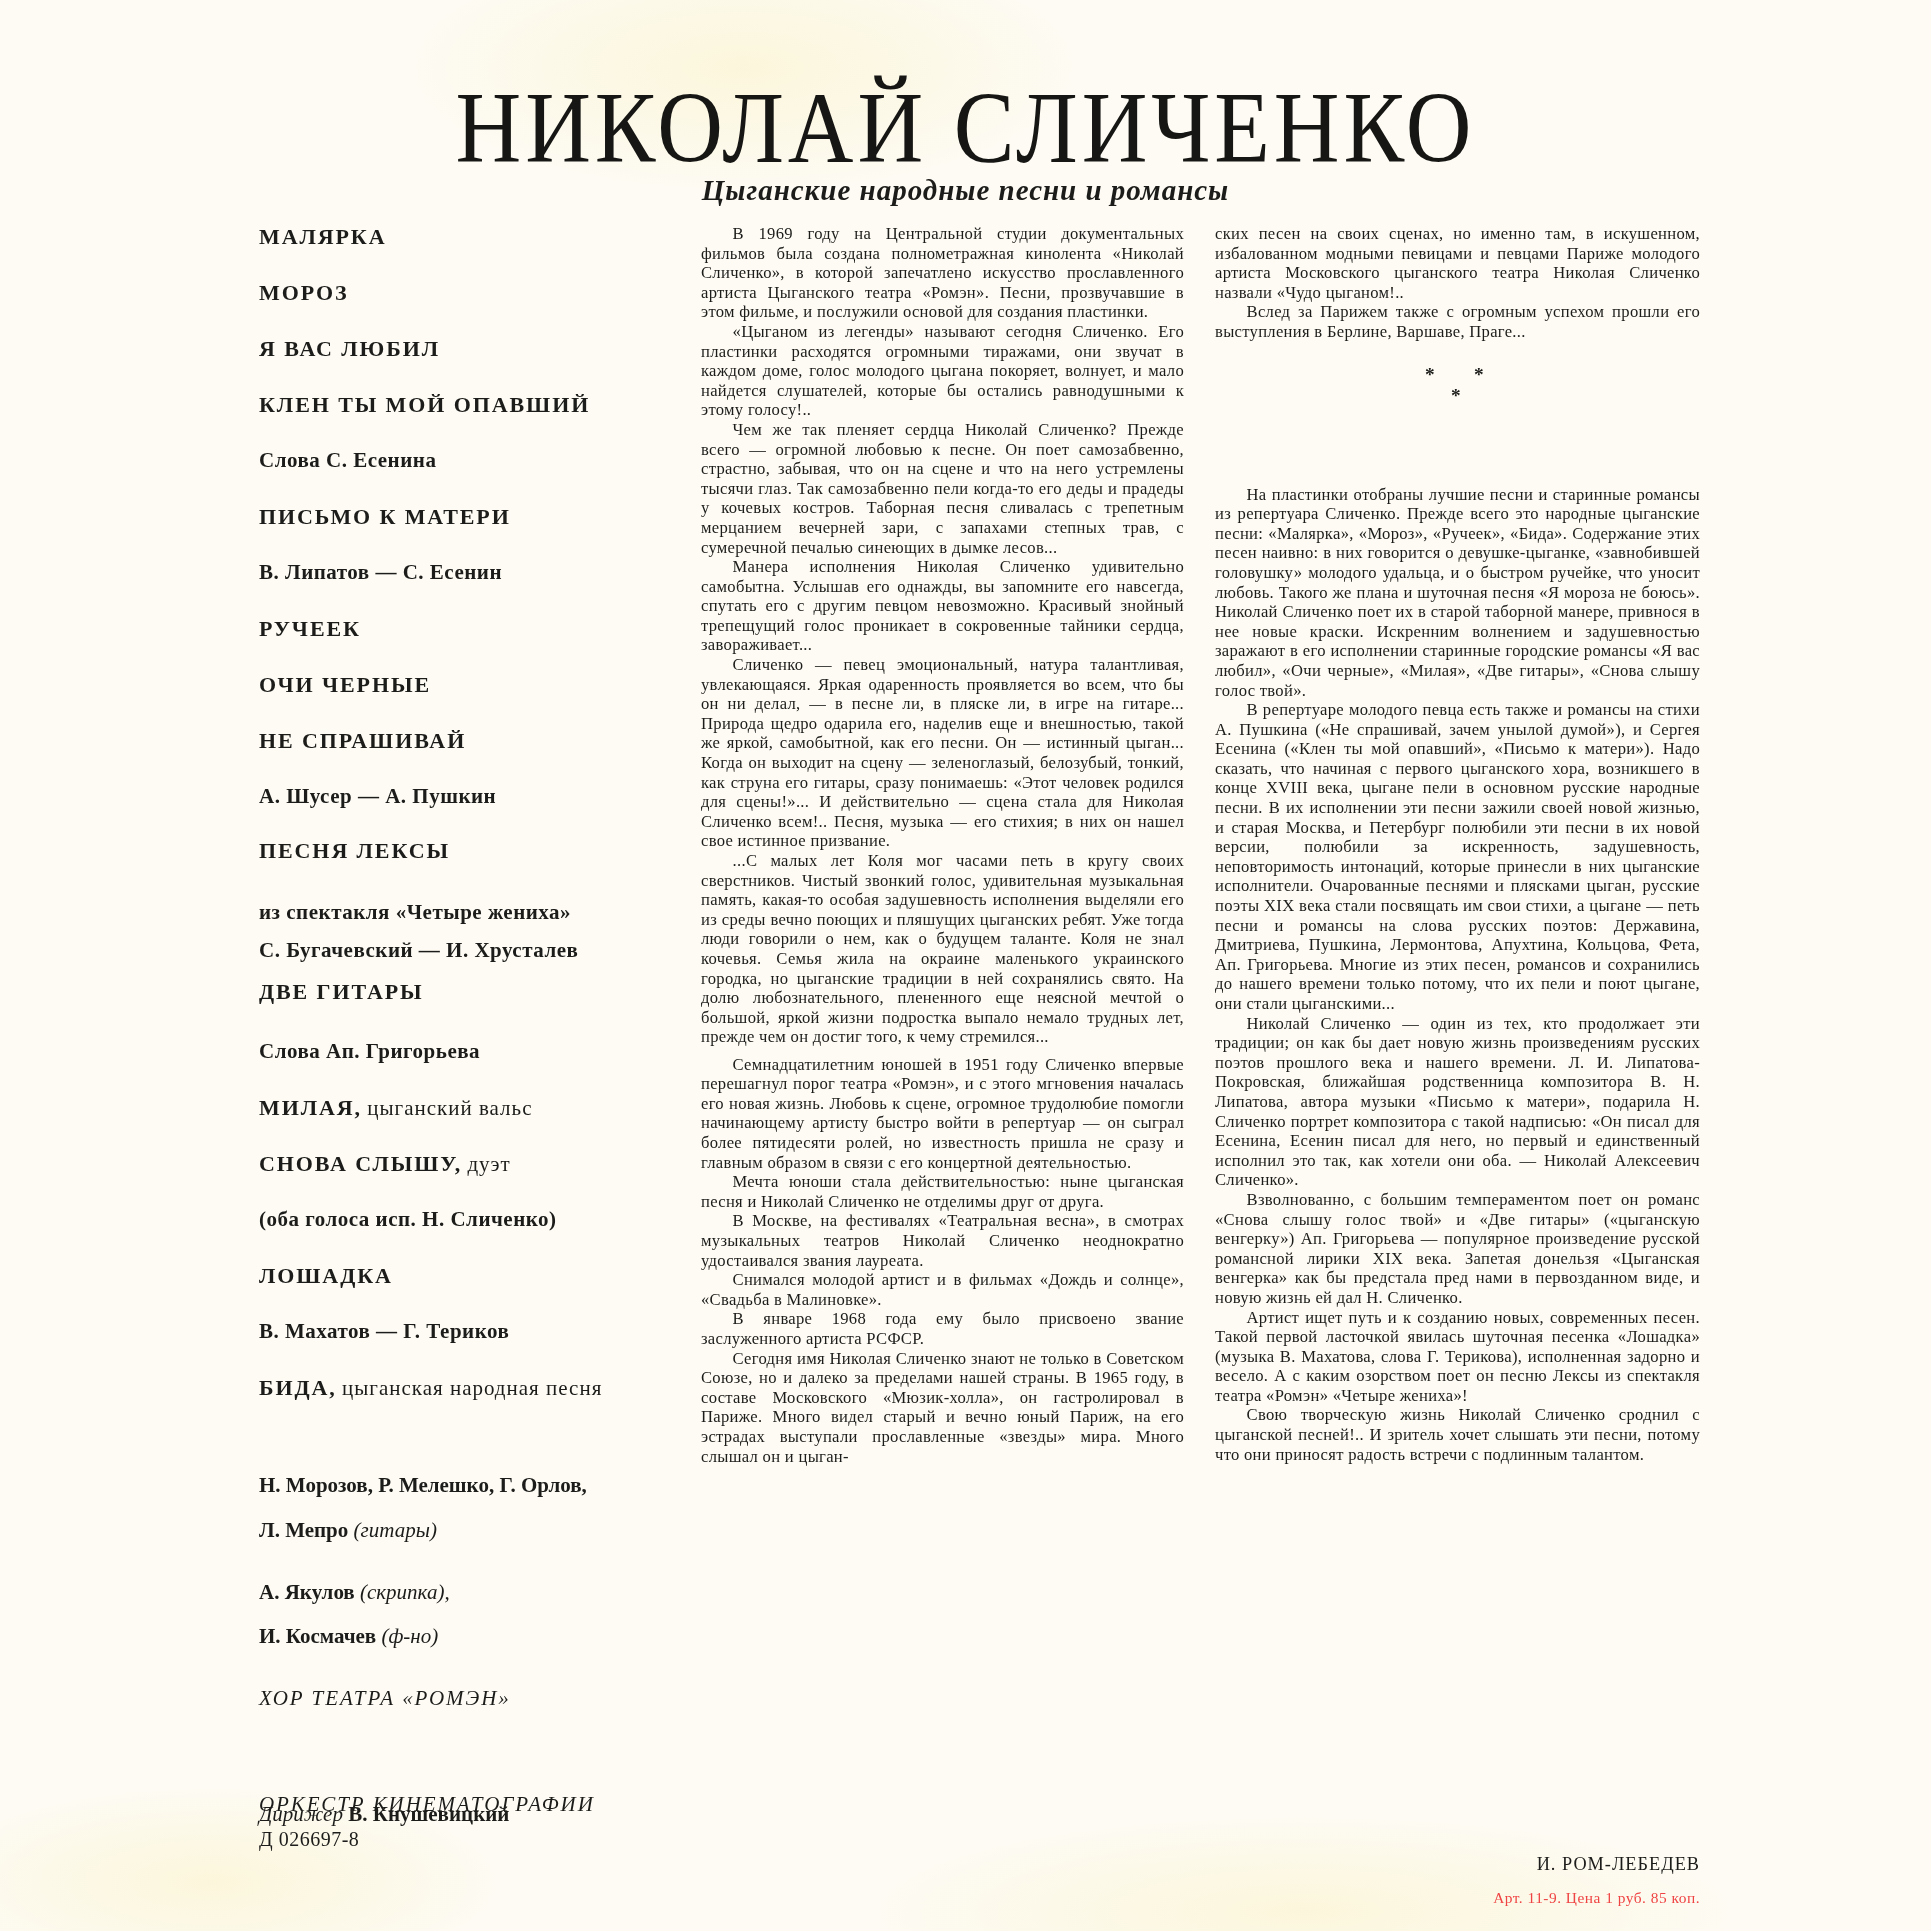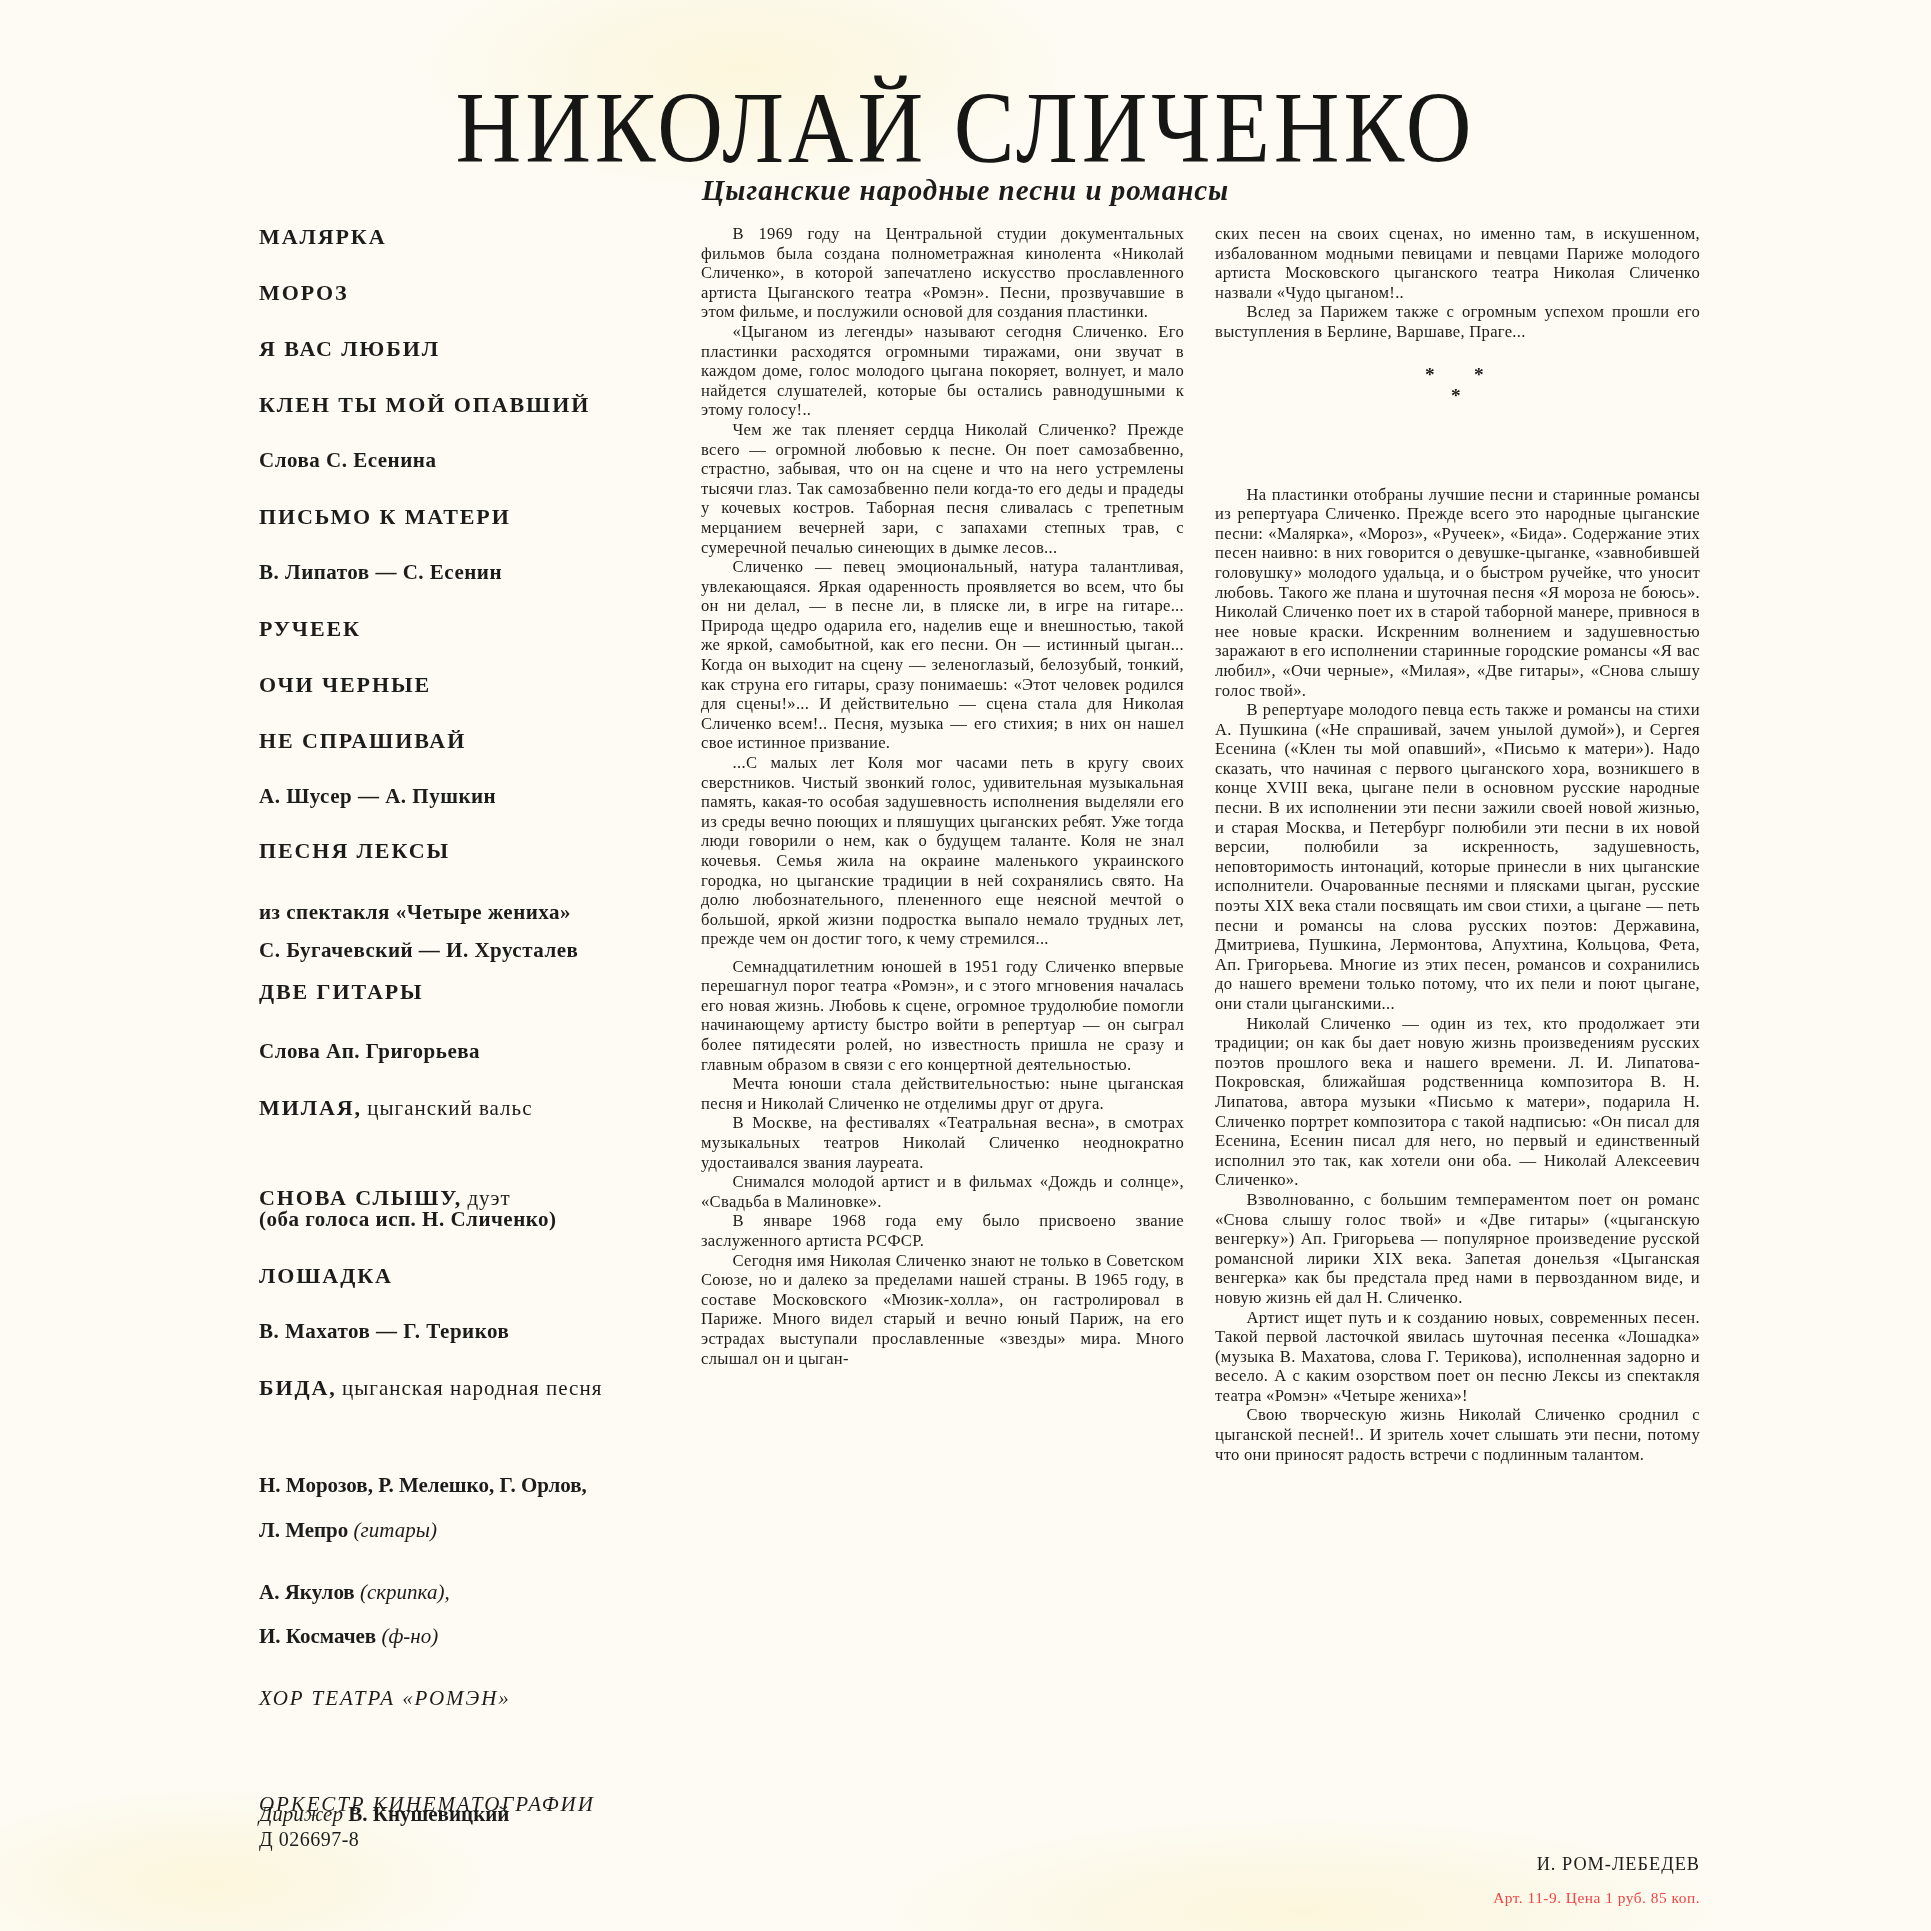--- a/index.html
+++ b/index.html
@@ -96,21 +96,21 @@
   <div class="tl-line tl-credit" style="top:560px">А. Шусер — А. Пушкин</div>
   <div class="tl-line tl-title" style="top:614px">ПЕСНЯ ЛЕКСЫ</div>
   <div class="tl-line tl-credit" style="top:676px">из спектакля «Четыре жениха»</div>
   <div class="tl-line tl-credit" style="top:714px">С. Бугачевский — И. Хрусталев</div>
   <div class="tl-line tl-title" style="top:755px">ДВЕ ГИТАРЫ</div>
   <div class="tl-line tl-credit" style="top:815px">Слова Ап. Григорьева</div>
   <div class="tl-line" style="top:871px">
     <span class="tl-title">МИЛАЯ,</span>
     <span class="tl-note">цыганский вальс</span>
   </div>
-  <div class="tl-line" style="top:961px">
+  <div class="tl-line" style="top:927px">
     <span class="tl-title">СНОВА СЛЫШУ,</span>
     <span class="tl-note">дуэт</span>
   </div>
   <div class="tl-line tl-credit" style="top:983px">(оба голоса исп. Н. Сличенко)</div>
   <div class="tl-line tl-title" style="top:1039px">ЛОШАДКА</div>
   <div class="tl-line tl-credit" style="top:1095px">В. Махатов — Г. Териков</div>
   <div class="tl-line" style="top:1151px">
     <span class="tl-title">БИДА,</span>
     <span class="tl-note">цыганская народная песня</span>
   </div>
@@ -135,20 +135,21 @@
     <span class="tl-bold">В. Кнушевицкий</span>
   </div>
 </div>
 
 <div class="catalog">Д 026697-8</div>
 
 <div class="col col-mid">
   <p>В 1969 году на Центральной студии документальных фильмов была создана полнометражная кинолента «Николай Сличенко», в которой запечатлено искусство прославленного артиста Цыганского театра «Ромэн». Песни, прозвучавшие в этом фильме, и послужили основой для создания пластинки.</p>
   <p>«Цыганом из легенды» называют сегодня Сличенко. Его пластинки расходятся огромными тиражами, они звучат в каждом доме, голос молодого цыгана покоряет, волнует, и мало найдется слушателей, которые бы остались равнодушными к этому голосу!..</p>
   <p>Чем же так пленяет сердца Николай Сличенко? Прежде всего — огромной любовью к песне. Он поет самозабвенно, страстно, забывая, что он на сцене и что на него устремлены тысячи глаз. Так самозабвенно пели когда-то его деды и прадеды у кочевых костров. Таборная песня сливалась с трепетным мерцанием вечерней зари, с запахами степных трав, с сумеречной печалью синеющих в дымке лесов...</p>
+  <p>Манера исполнения Николая Сличенко удивительно самобытна. Услышав его однажды, вы запомните его навсегда, спутать его с другим певцом невозможно. Красивый знойный трепещущий голос проникает в сокровенные тайники сердца, завораживает...</p>
   <p>Сличенко — певец эмоциональный, натура талантливая, увлекающаяся. Яркая одаренность проявляется во всем, что бы он ни делал, — в песне ли, в пляске ли, в игре на гитаре... Природа щедро одарила его, наделив еще и внешностью, такой же яркой, самобытной, как его песни. Он — истинный цыган... Когда он выходит на сцену — зеленоглазый, белозубый, тонкий, как струна его гитары, сразу понимаешь: «Этот человек родился для сцены!»... И действительно — сцена стала для Николая Сличенко всем!.. Песня, музыка — его стихия; в них он нашел свое истинное призвание.</p>
   <p>...С малых лет Коля мог часами петь в кругу своих сверстников. Чистый звонкий голос, удивительная музыкальная память, какая-то особая задушевность исполнения выделяли его из среды вечно поющих и пляшущих цыганских ребят. Уже тогда люди говорили о нем, как о будущем таланте. Коля не знал кочевья. Семья жила на окраине маленького украинского городка, но цыганские традиции в ней сохранялись свято. На долю любознательного, плененного еще неясной мечтой о большой, яркой жизни подростка выпало немало трудных лет, прежде чем он достиг того, к чему стремился...</p>
   <p style="margin-top:7.7px">Семнадцатилетним юношей в 1951 году Сличенко впервые перешагнул порог театра «Ромэн», и с этого мгновения началась его новая жизнь. Любовь к сцене, огромное трудолюбие помогли начинающему артисту быстро войти в репертуар — он сыграл более пятидесяти ролей, но известность пришла не сразу и главным образом в связи с его концертной деятельностью.</p>
   <p>Мечта юноши стала действительностью: ныне цыганская песня и Николай Сличенко не отделимы друг от друга.</p>
   <p>В Москве, на фестивалях «Театральная весна», в смотрах музыкальных театров Николай Сличенко неоднократно удостаивался звания лауреата.</p>
   <p>Снимался молодой артист и в фильмах «Дождь и солнце», «Свадьба в Малиновке».</p>
   <p>В январе 1968 года ему было присвоено звание заслуженного артиста РСФСР.</p>
   <p>Сегодня имя Николая Сличенко знают не только в Советском Союзе, но и далеко за пределами нашей страны. В 1965 году, в составе Московского «Мюзик-холла», он гастролировал в Париже. Много видел старый и вечно юный Париж, на его эстрадах выступали прославленные «звезды» мира. Много слышал он и цыган-</p>
 </div>
 

